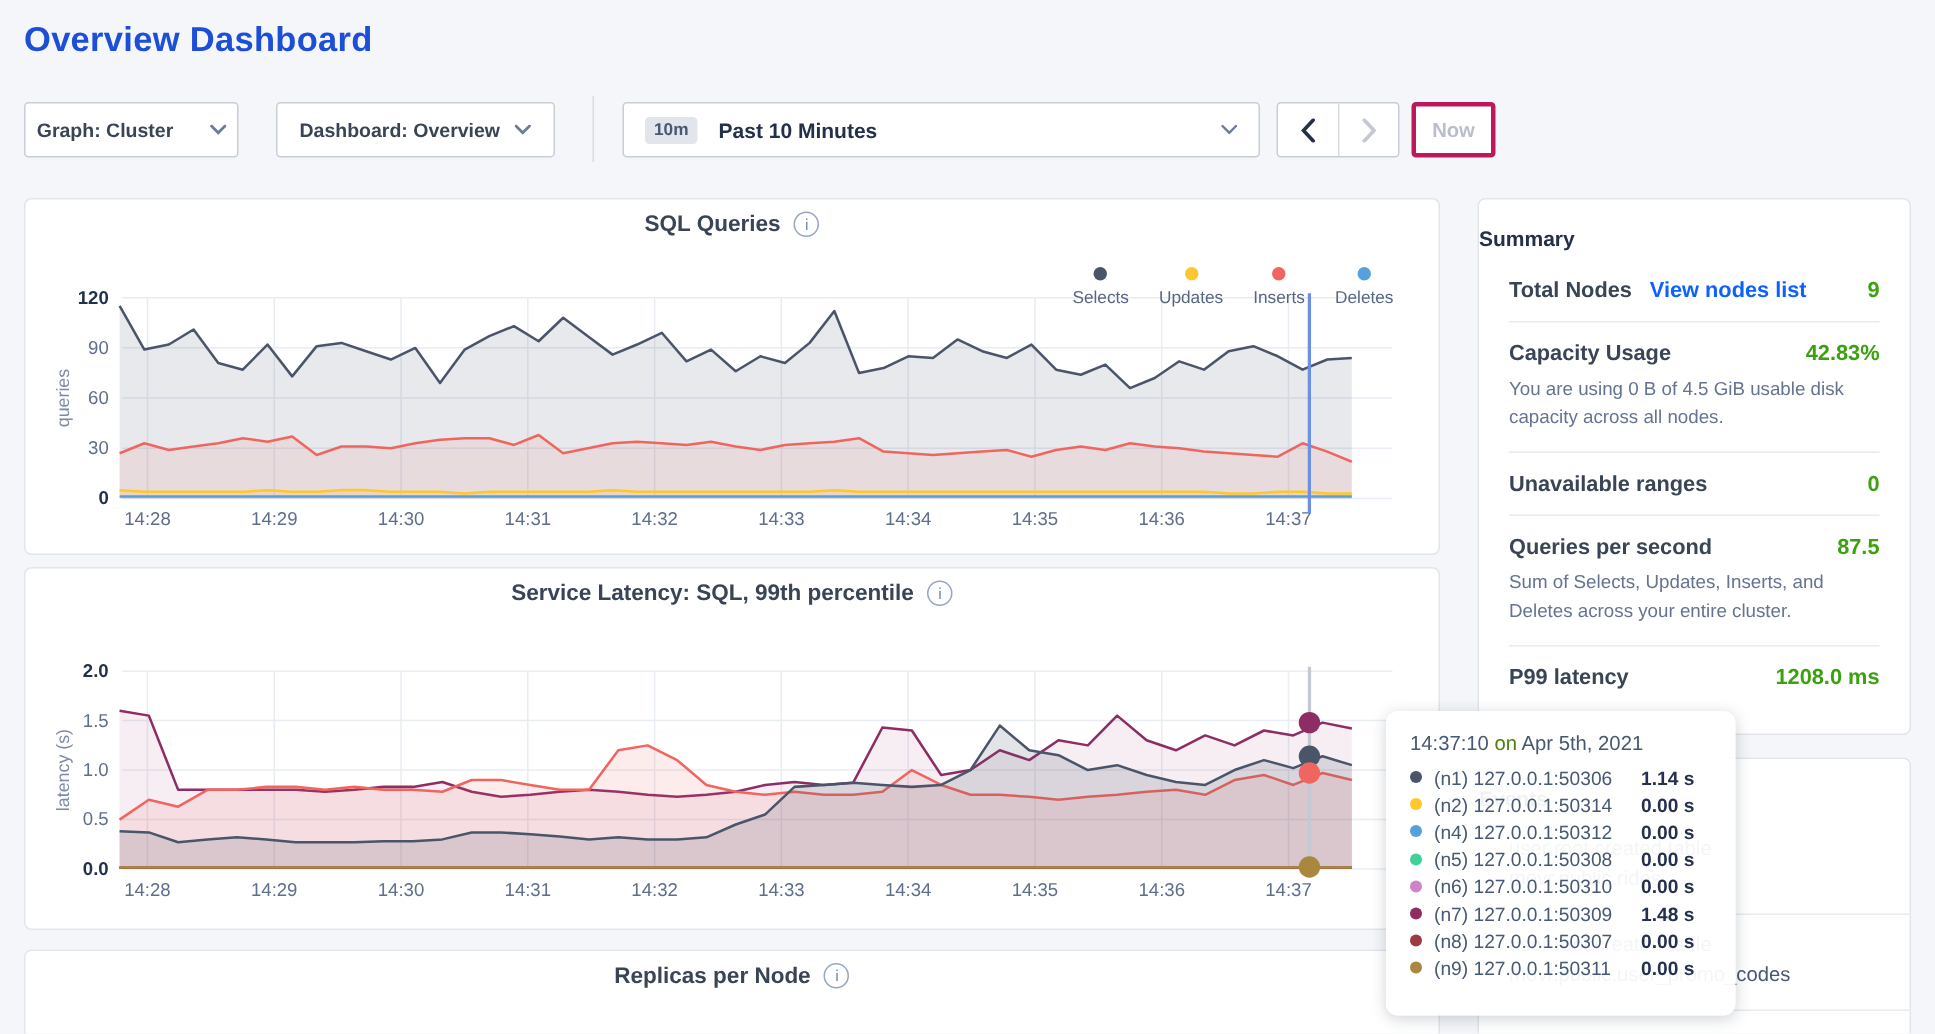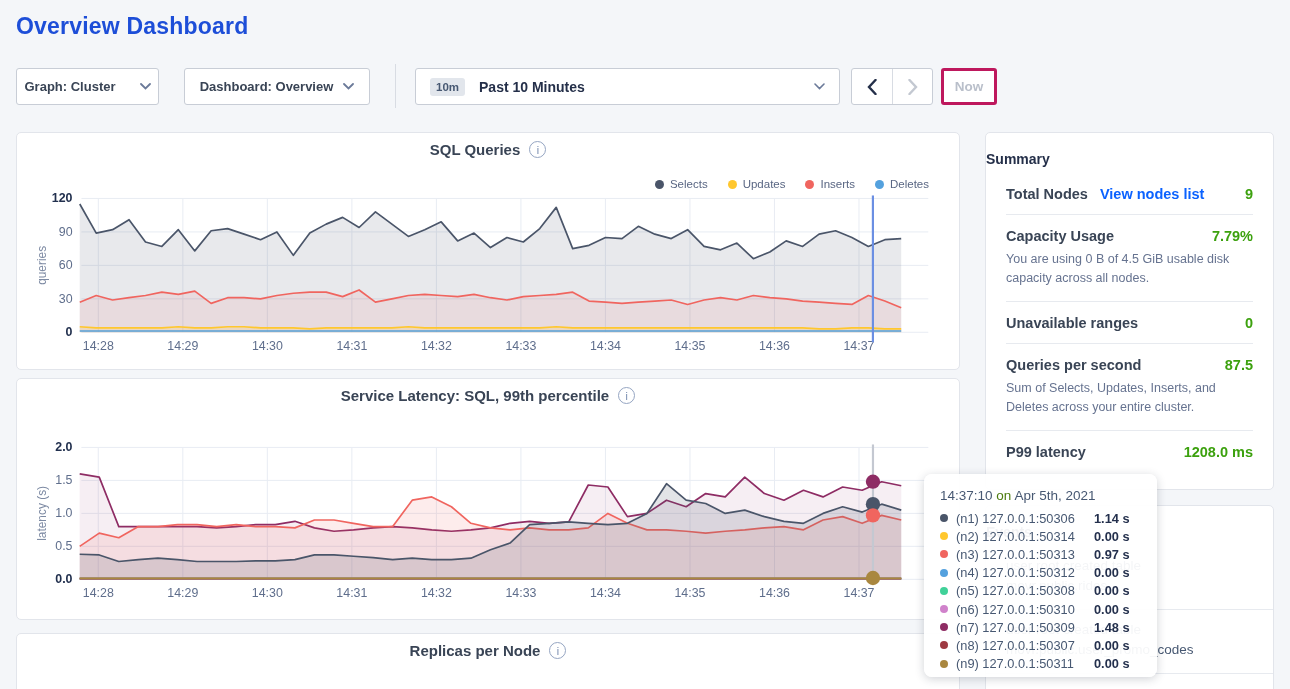--- a/index.html
+++ b/index.html
@@ -25,21 +25,21 @@
   .card { position:absolute; background:#fff; border:1px solid #e2e5eb; border-radius:5px; }
   .card-sql      { left:16px; top:132px; width:944px; height:238px; }
   .card-latency  { left:16px; top:378px; width:944px; height:242px; }
   .card-replicas { left:16px; top:633px; width:944px; height:120px; }
   .card-summary  { left:985px; top:132px; width:289px; height:358px; }
   .card-events   { left:985px; top:505px; width:289px; height:240px; }
   .chart-title-row { position:absolute; left:0; right:0; top:8px; display:flex; justify-content:center; align-items:center; gap:9px; }
   .chart-title { font-size:15px; font-weight:700; color:#394455; }
   .info-icon { width:17px; height:17px; border:1px solid #95a5c2; border-radius:50%; color:#7388ad; font-size:10.5px; display:inline-flex; align-items:center; justify-content:center; font-style:normal; cursor:pointer; }
   .legend { position:absolute; top:45px; right:30px; display:flex; gap:20px; }
-  .legend-item { display:flex; align-items:center; gap:6px; font-size:11.5px; color:#596683; cursor:pointer; }
+  .legend-item { display:flex; align-items:center; gap:6px; font-size:11.5px; color:#596683; cursor:pointer;flex-direction:column; }
   .dot { width:9px; height:9px; border-radius:50%; flex:0 0 auto; }
   .chart-svg { position:absolute; inset:0; width:100%; height:100%; font-family:inherit; }
   
   .panel-title { text-align:left; font-size:14px; font-weight:700; color:#242f49; padding:18px 0 6px; }
   .sum-rows { padding:0 20px; }
   .sum-row { padding:13px 0 12px; border-bottom:1px solid #e7eaef; }
   .sum-row:last-child { border-bottom:none; }
   .sum-line { display:flex; align-items:baseline; }
   .sum-label { font-size:14.5px; font-weight:700; color:#394455; }
   .sum-link { font-size:14.5px; font-weight:700; margin-left:12px; cursor:pointer; text-decoration:none; }
@@ -235,21 +235,21 @@
       <div class="sum-row">
         <div class="sum-line">
           <span class="sum-label">Total Nodes</span>
           <a class="sum-link" style="color: rgb(11, 98, 255);">View nodes list</a>
           <span class="sum-value" style="color: rgb(60, 161, 14);">9</span>
         </div>
       </div>
       <div class="sum-row">
         <div class="sum-line">
           <span class="sum-label">Capacity Usage</span>
-          <span class="sum-value" style="color: rgb(60, 161, 14);">7.79%</span>
+          <span class="sum-value" style="color: rgb(60, 161, 14);">42.83%</span>
         </div>
         <div class="sum-desc">You are using 0 B of 4.5 GiB usable disk capacity across all nodes.</div>
       </div>
       <div class="sum-row">
         <div class="sum-line">
           <span class="sum-label">Unavailable ranges</span>
           <span class="sum-value" style="color: rgb(60, 161, 14);">0</span>
         </div>
       </div>
       <div class="sum-row">
@@ -289,25 +289,20 @@
           <span class="dot" style="background:#4a5569"></span>
           <span class="tt-label">(n1) 127.0.0.1:50306</span>
           <span class="tt-value">1.14 s</span>
         </div>
         <div class="tt-row">
           <span class="dot" style="background:#ffc72e"></span>
           <span class="tt-label">(n2) 127.0.0.1:50314</span>
           <span class="tt-value">0.00 s</span>
         </div>
         <div class="tt-row">
-          <span class="dot" style="background:#f0655f"></span>
-          <span class="tt-label">(n3) 127.0.0.1:50313</span>
-          <span class="tt-value">0.97 s</span>
-        </div>
-        <div class="tt-row">
           <span class="dot" style="background:#54a1de"></span>
           <span class="tt-label">(n4) 127.0.0.1:50312</span>
           <span class="tt-value">0.00 s</span>
         </div>
         <div class="tt-row">
           <span class="dot" style="background:#40d199"></span>
           <span class="tt-label">(n5) 127.0.0.1:50308</span>
           <span class="tt-value">0.00 s</span>
         </div>
         <div class="tt-row">

